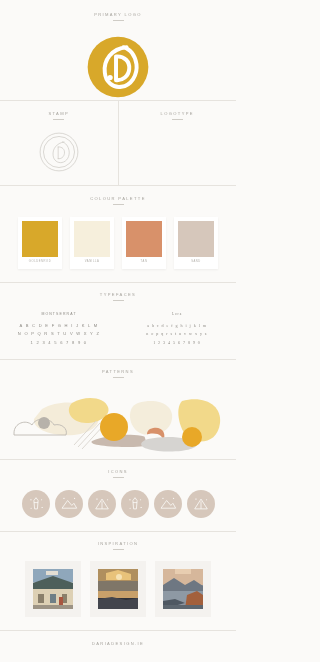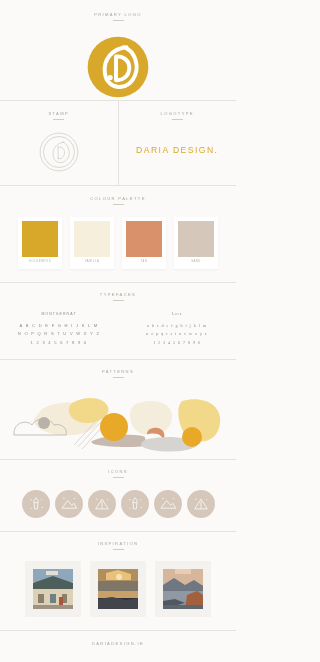--- a/index.html
+++ b/index.html
@@ -128,23 +128,20 @@
         <circle cx="50" cy="50" r="45" fill="none" stroke="#c9c6c0" stroke-width="1.6"></circle>
         <circle cx="50" cy="50" r="37" fill="none" stroke="#c9c6c0" stroke-width="1.6"></circle>
         <path d="M62 26 C44 29 34 43 36 58 C37 70 47 77 57 75 C69 73 76 60 74 47 C72 36 66 28 58 26" fill="none" stroke="#c9c6c0" stroke-width="1.6" stroke-linecap="round"></path>
         <path d="M48 38 L48 66 M48 38 C58 37 64 44 63 53 C62 62 55 67 48 66" fill="none" stroke="#c9c6c0" stroke-width="1.6" stroke-linecap="round"></path>
       </svg>
     </div>
     <div class="half">
       <div class="sec-head">
         <div class="sec-title">LOGOTYPE</div>
         <div class="sec-rule"></div>
-      </div>
-      <div class="logotype-wrap">
-        <div class="logotype">DARIA DESIGN.</div>
       </div>
     </div>
   </section>
 
   <div class="hr"></div>
 
   <section class="sec-palette">
     <div class="sec-head">
       <div class="sec-title">COLOUR PALETTE</div>
       <div class="sec-rule"></div>

